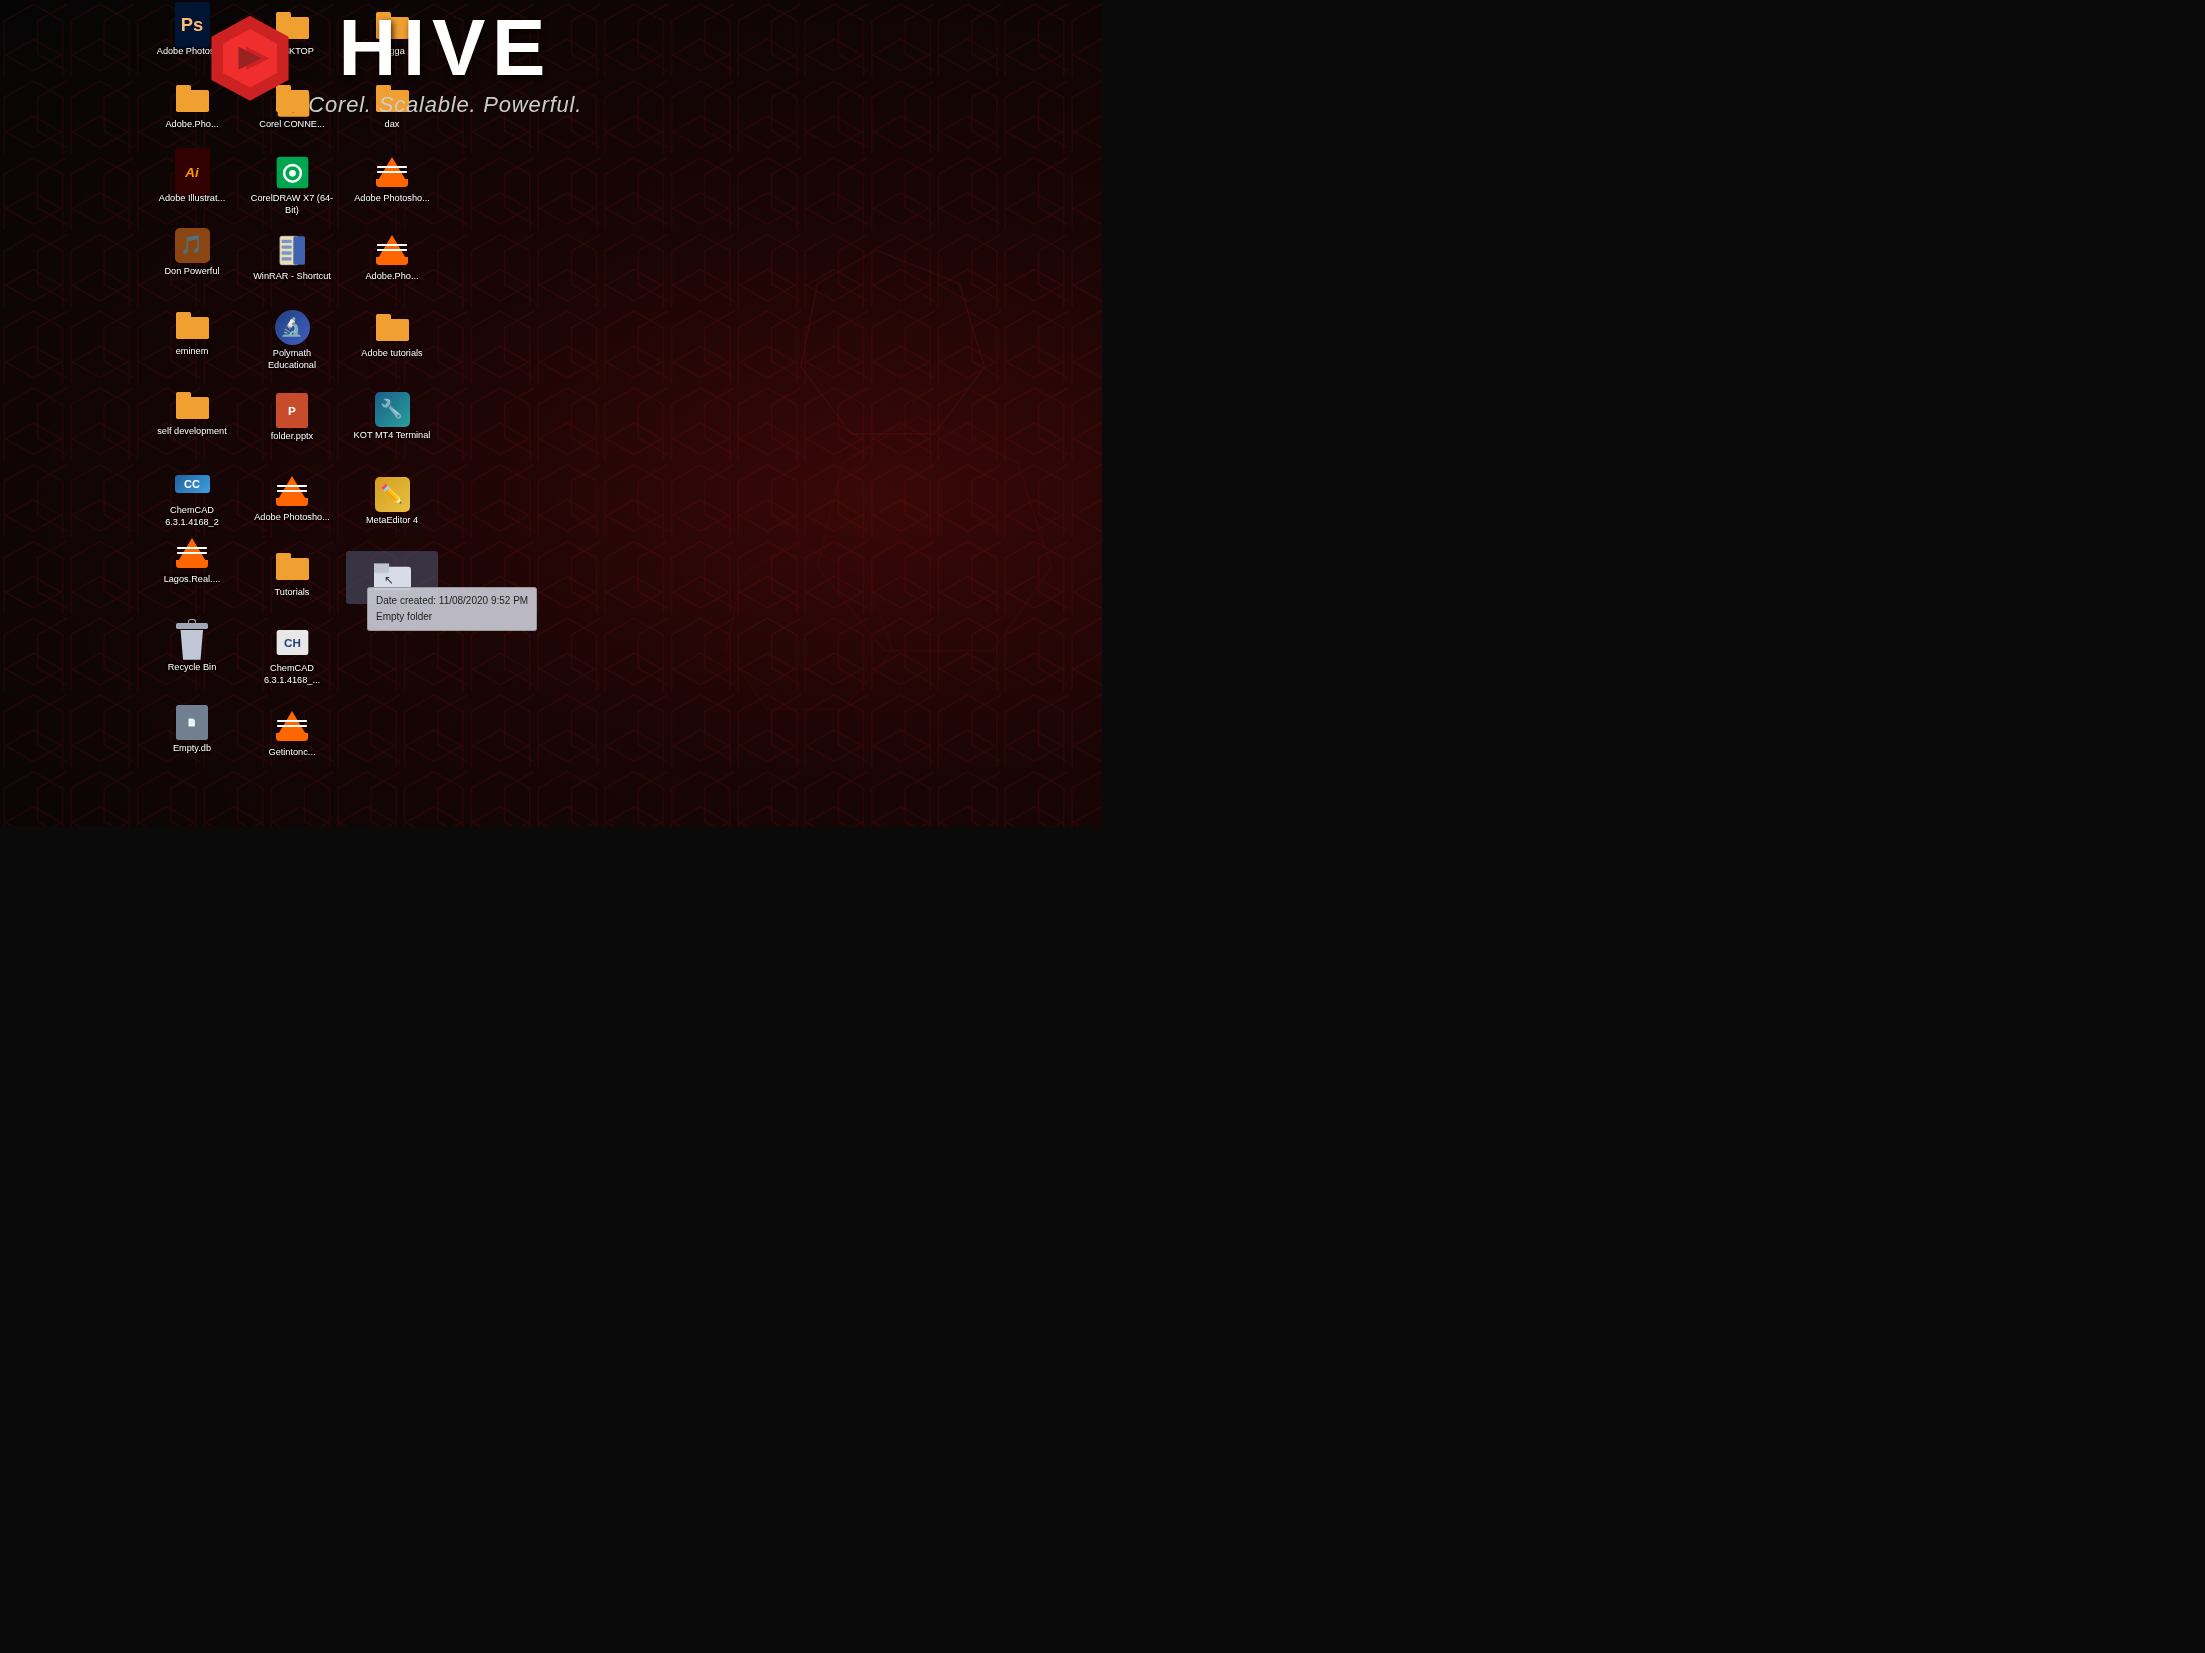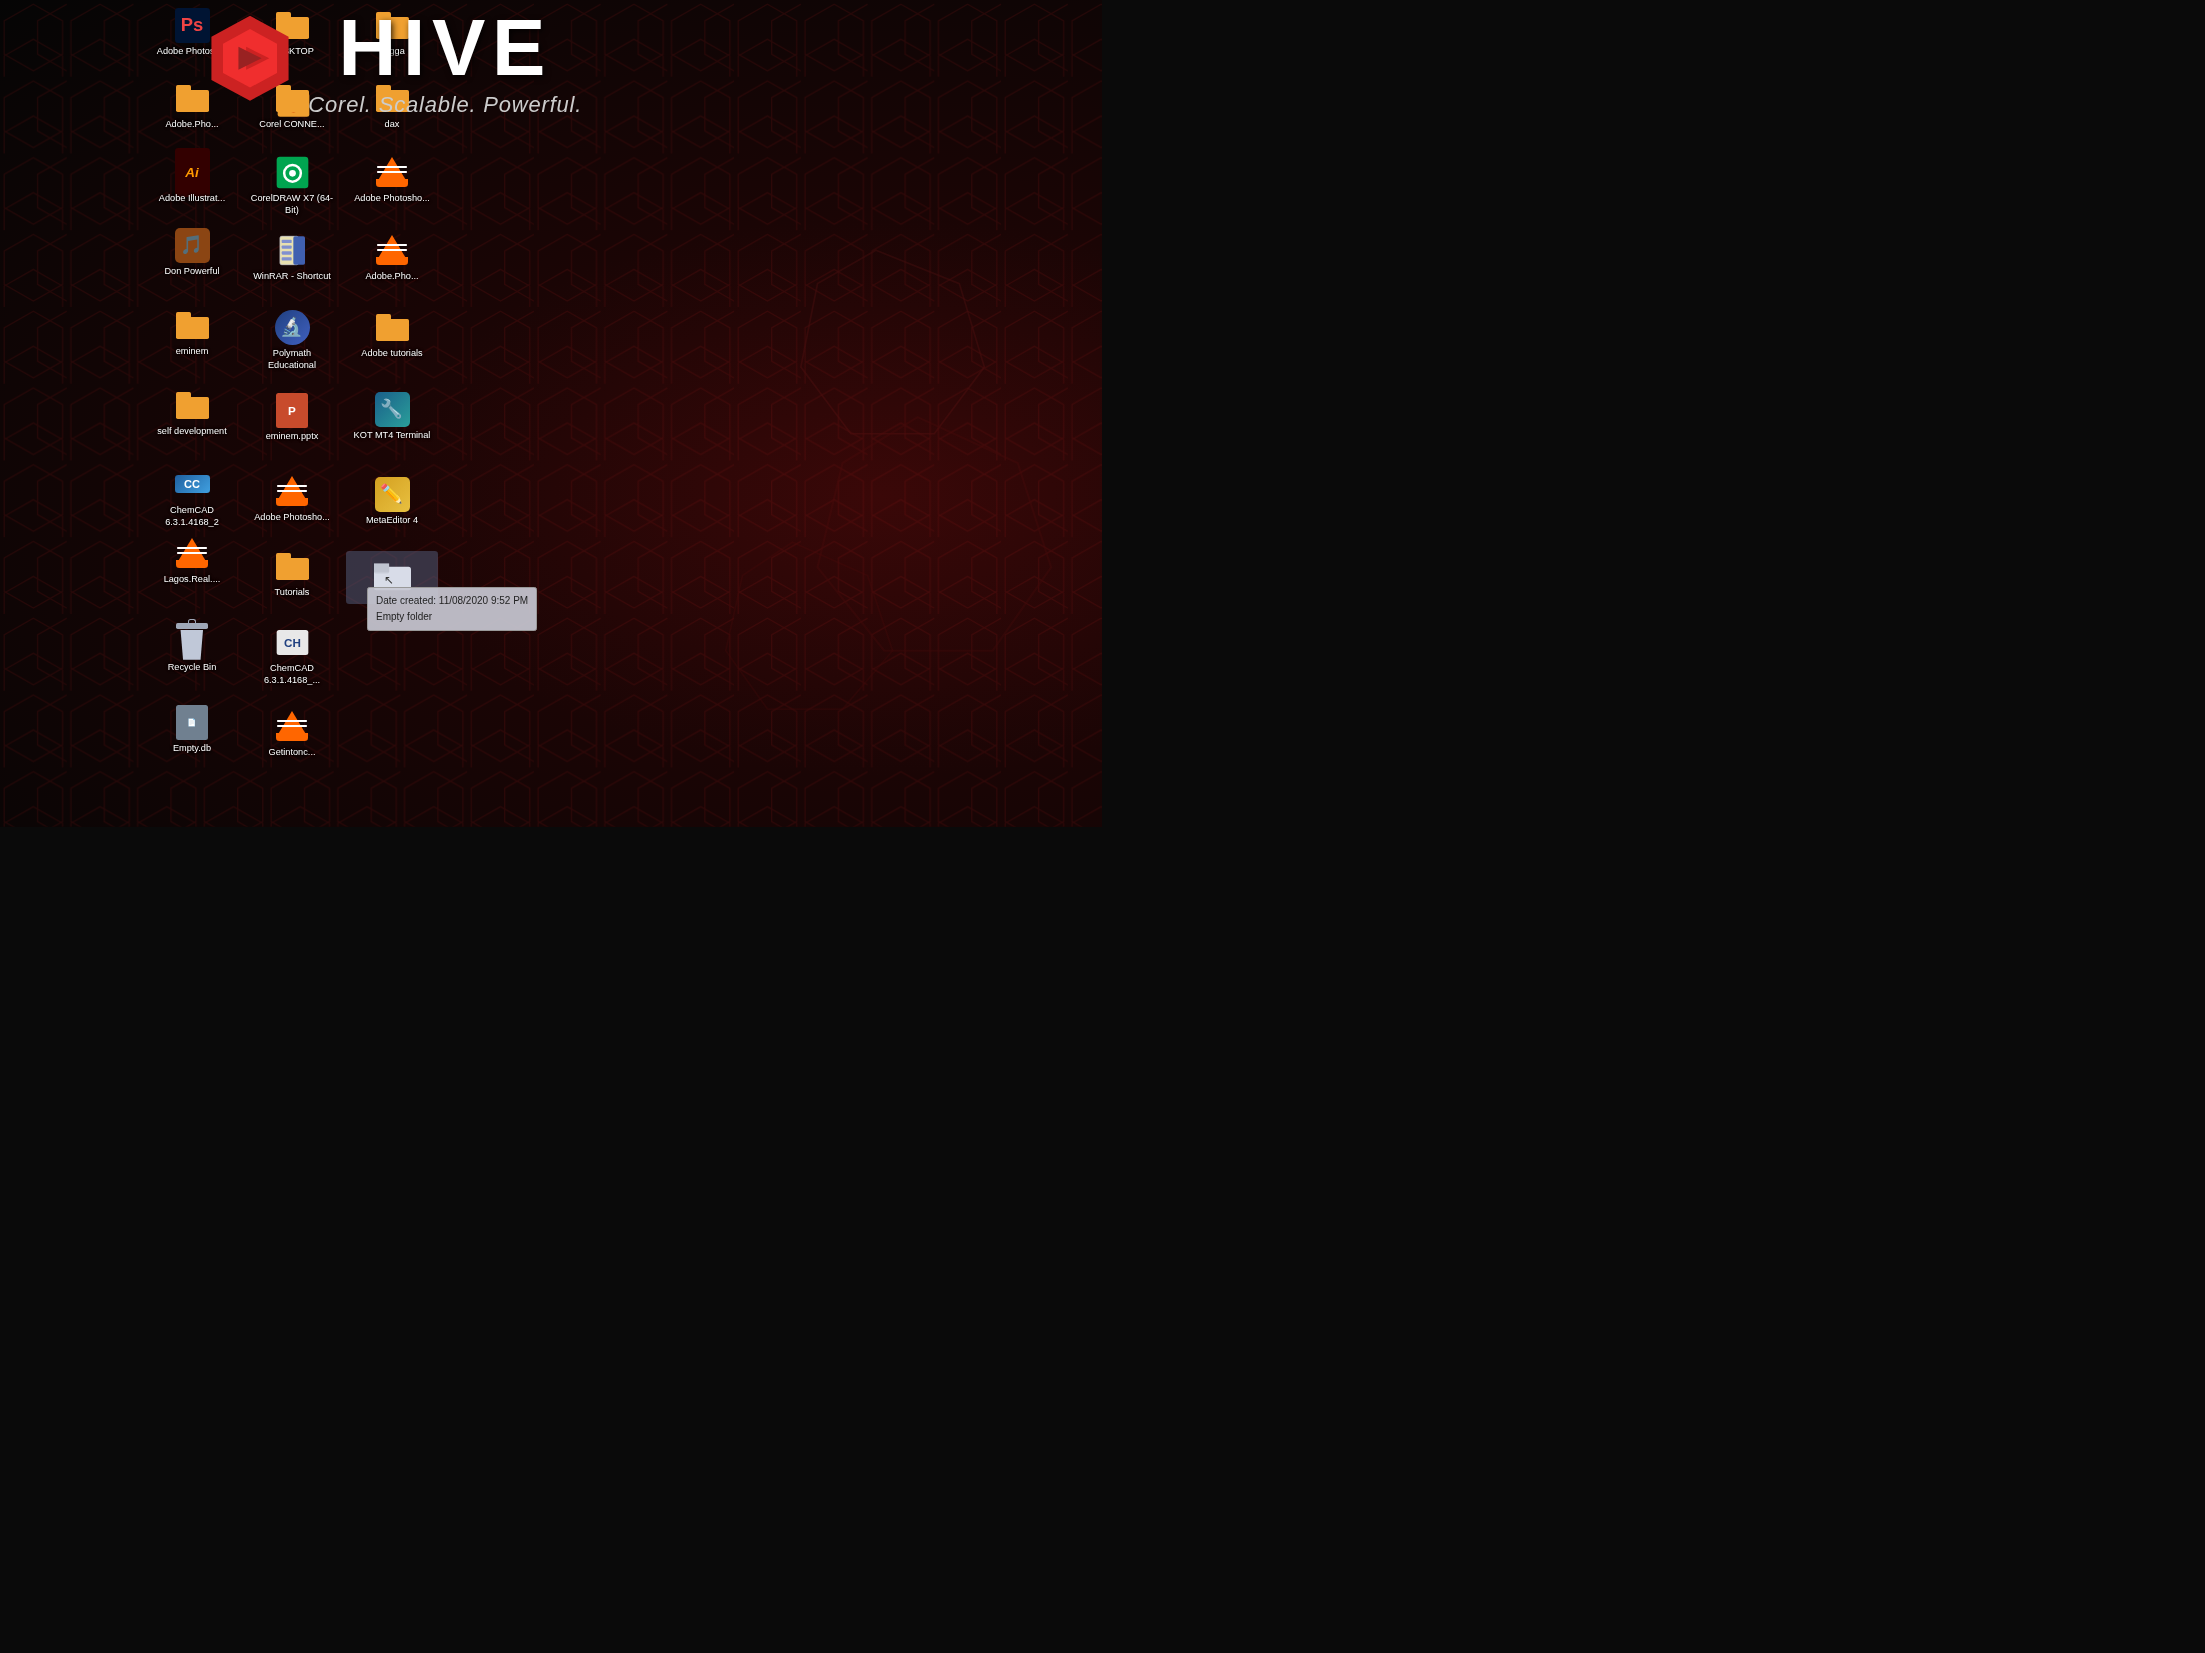--- a/index.html
+++ b/index.html
@@ -331,28 +331,28 @@
       align-items: center;
       justify-content: center;
       font-size: 18.4px;
       color: #ff9900;
       font-weight: bold;
     }
 
     
     .ps-icon {
       width: 35px;
-      height: 35px;
+      height: 46px;
       background: #001433;
       border-radius: 3.3px;
       display: flex;
       align-items: center;
       justify-content: center;
       font-size: 18.4px;
-      color: #ef4444;
+      color: #fdba74;
       font-weight: bold;
     }
 
   </style>
 </head>
 <body>
 
 <div class="bg">
 
   <svg class="hex-pattern" viewBox="0 0 1321 991" preserveAspectRatio="xMidYMid slice">
@@ -522,21 +522,21 @@
     <div class="icon-img">
       <div class="poly-icon">🔬</div>
     </div>
     <div class="icon-label">Polymath Educational</div>
   </div>
 
   <div class="icon-item" style="position:absolute; top:385px; left:246px;">
     <div class="icon-img">
       <div class="pptx-icon">P</div>
     </div>
-    <div class="icon-label">eminem.pptx</div>
+    <div class="icon-label">folder.pptx</div>
   </div>
 
   <div class="icon-item" style="position:absolute; top:466px; left:246px;">
     <div class="icon-img">
       <div class="icon-vlc">
         <div class="vlc-cone"></div>
         <div class="vlc-stripes">
             <div class="vlc-stripe"></div>
             <div class="vlc-stripe"></div>
           </div>

